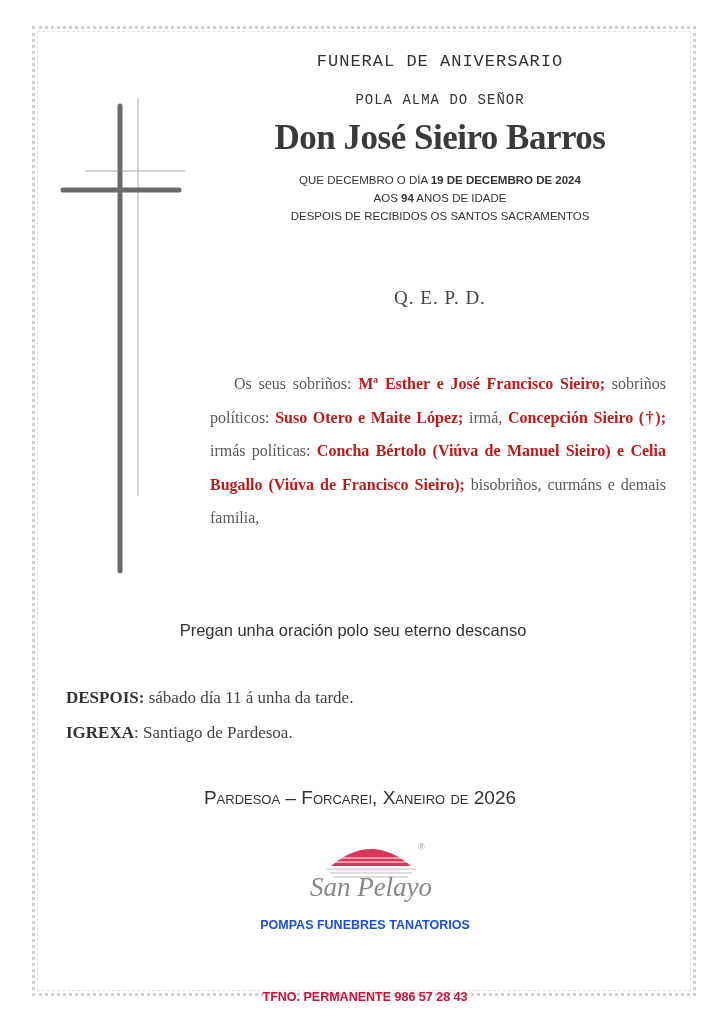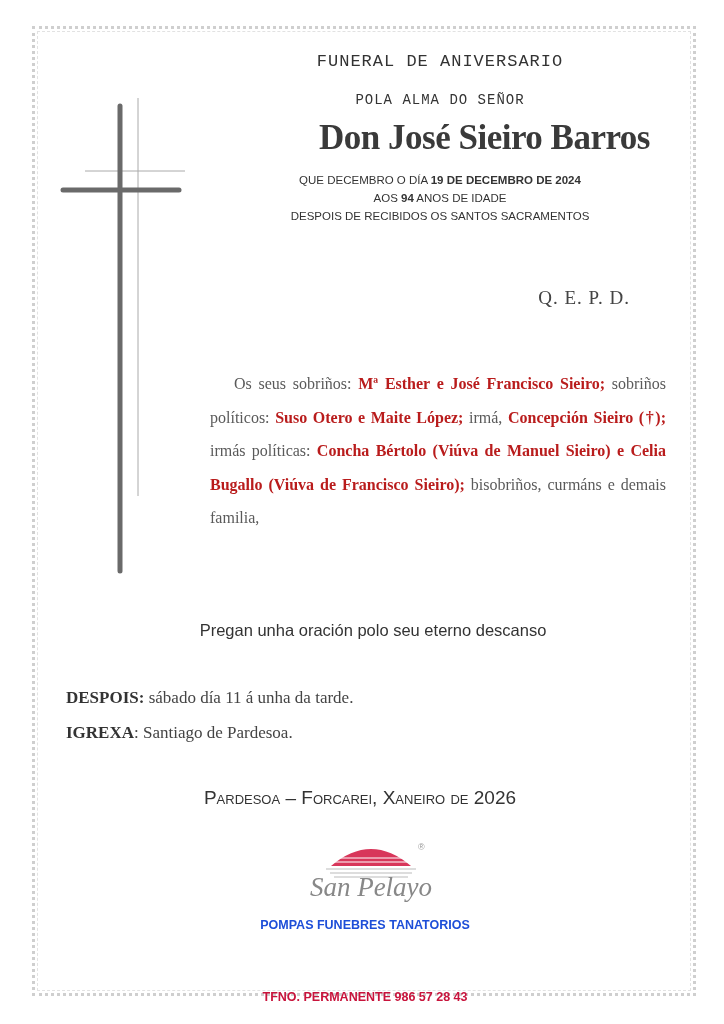--- a/index.html
+++ b/index.html
@@ -5,29 +5,29 @@
   html, body { margin:0; padding:0; }
   body { width:724px; height:1024px; background:#ffffff; position:relative; overflow:hidden; font-family:"Liberation Serif", serif; color:#333; }
   .border { position:absolute; left:32px; top:26px; width:664px; height:970px; border:3px dotted #cfcfcf; box-sizing:border-box; }
   .border::after { content:""; position:absolute; inset:2px; border:1px dashed #e2e2e2; }
   .abs { position:absolute; }
   .center { text-align:center; }
   .mono { font-family:"Liberation Mono", monospace; }
   .sans { font-family:"Liberation Sans", sans-serif; }
   .title1 { left:250px; top:52px; width:380px; font-size:17px; letter-spacing:1px; color:#333; }
   .title2 { left:250px; top:92px; width:380px; font-size:14px; letter-spacing:1px; color:#333; }
-  .name { left:230px; top:118px; width:420px; font-size:35px; font-weight:bold; color:#3a3a3a; letter-spacing:-0.5px;text-align:right; }
+  .name { left:230px; top:118px; width:420px; font-size:35px; font-weight:bold; color:#3a3a3a; letter-spacing:-0.5px; }
   .l1 { left:250px; top:174px; width:380px; font-size:11.5px; color:#333; }
   .l2 { left:250px; top:192px; width:380px; font-size:11.5px; color:#333; }
   .l3 { left:250px; top:210px; width:380px; font-size:11.5px; color:#333; }
-  .qepd { left:250px; top:287px; width:380px; font-size:19px; letter-spacing:1px; color:#444;text-align:right; }
+  .qepd { left:250px; top:287px; width:380px; font-size:19px; letter-spacing:1px; color:#444; }
   .para { left:210px; top:367px; width:456px; font-size:16px; line-height:33.5px; text-align:justify; color:#5a5a5a; }
   .para b { color:#b91c1c; }
   .para .indent { display:inline-block; width:24px; }
-  .pray { left:108px; top:621px; width:530px; font-size:16.5px; color:#333; }
+  .pray { left:88px; top:621px; width:530px; font-size:16.5px; color:#333; }
   .cab { left:66px; top:688px; font-size:17px; color:#444; }
   .igr { left:66px; top:723px; font-size:17px; color:#444; }
   .cab b, .igr b { color:#333; }
   .place { left:150px; top:787px; width:420px; font-size:19px; color:#333; font-variant:small-caps; }
   .logo { left:296px; top:836px; width:150px; height:70px; }
   .pompas { left:230px; top:918px; width:270px; font-size:12.5px; font-weight:bold; color:#1d4ed8; }
   .tel { left:230px; top:945px; width:270px; font-size:12.5px; font-weight:bold; color:#c8143c;margin-top:45px; }
   .cross { left:55px; top:96px; width:130px; height:480px; }
 </style>
 </head>

